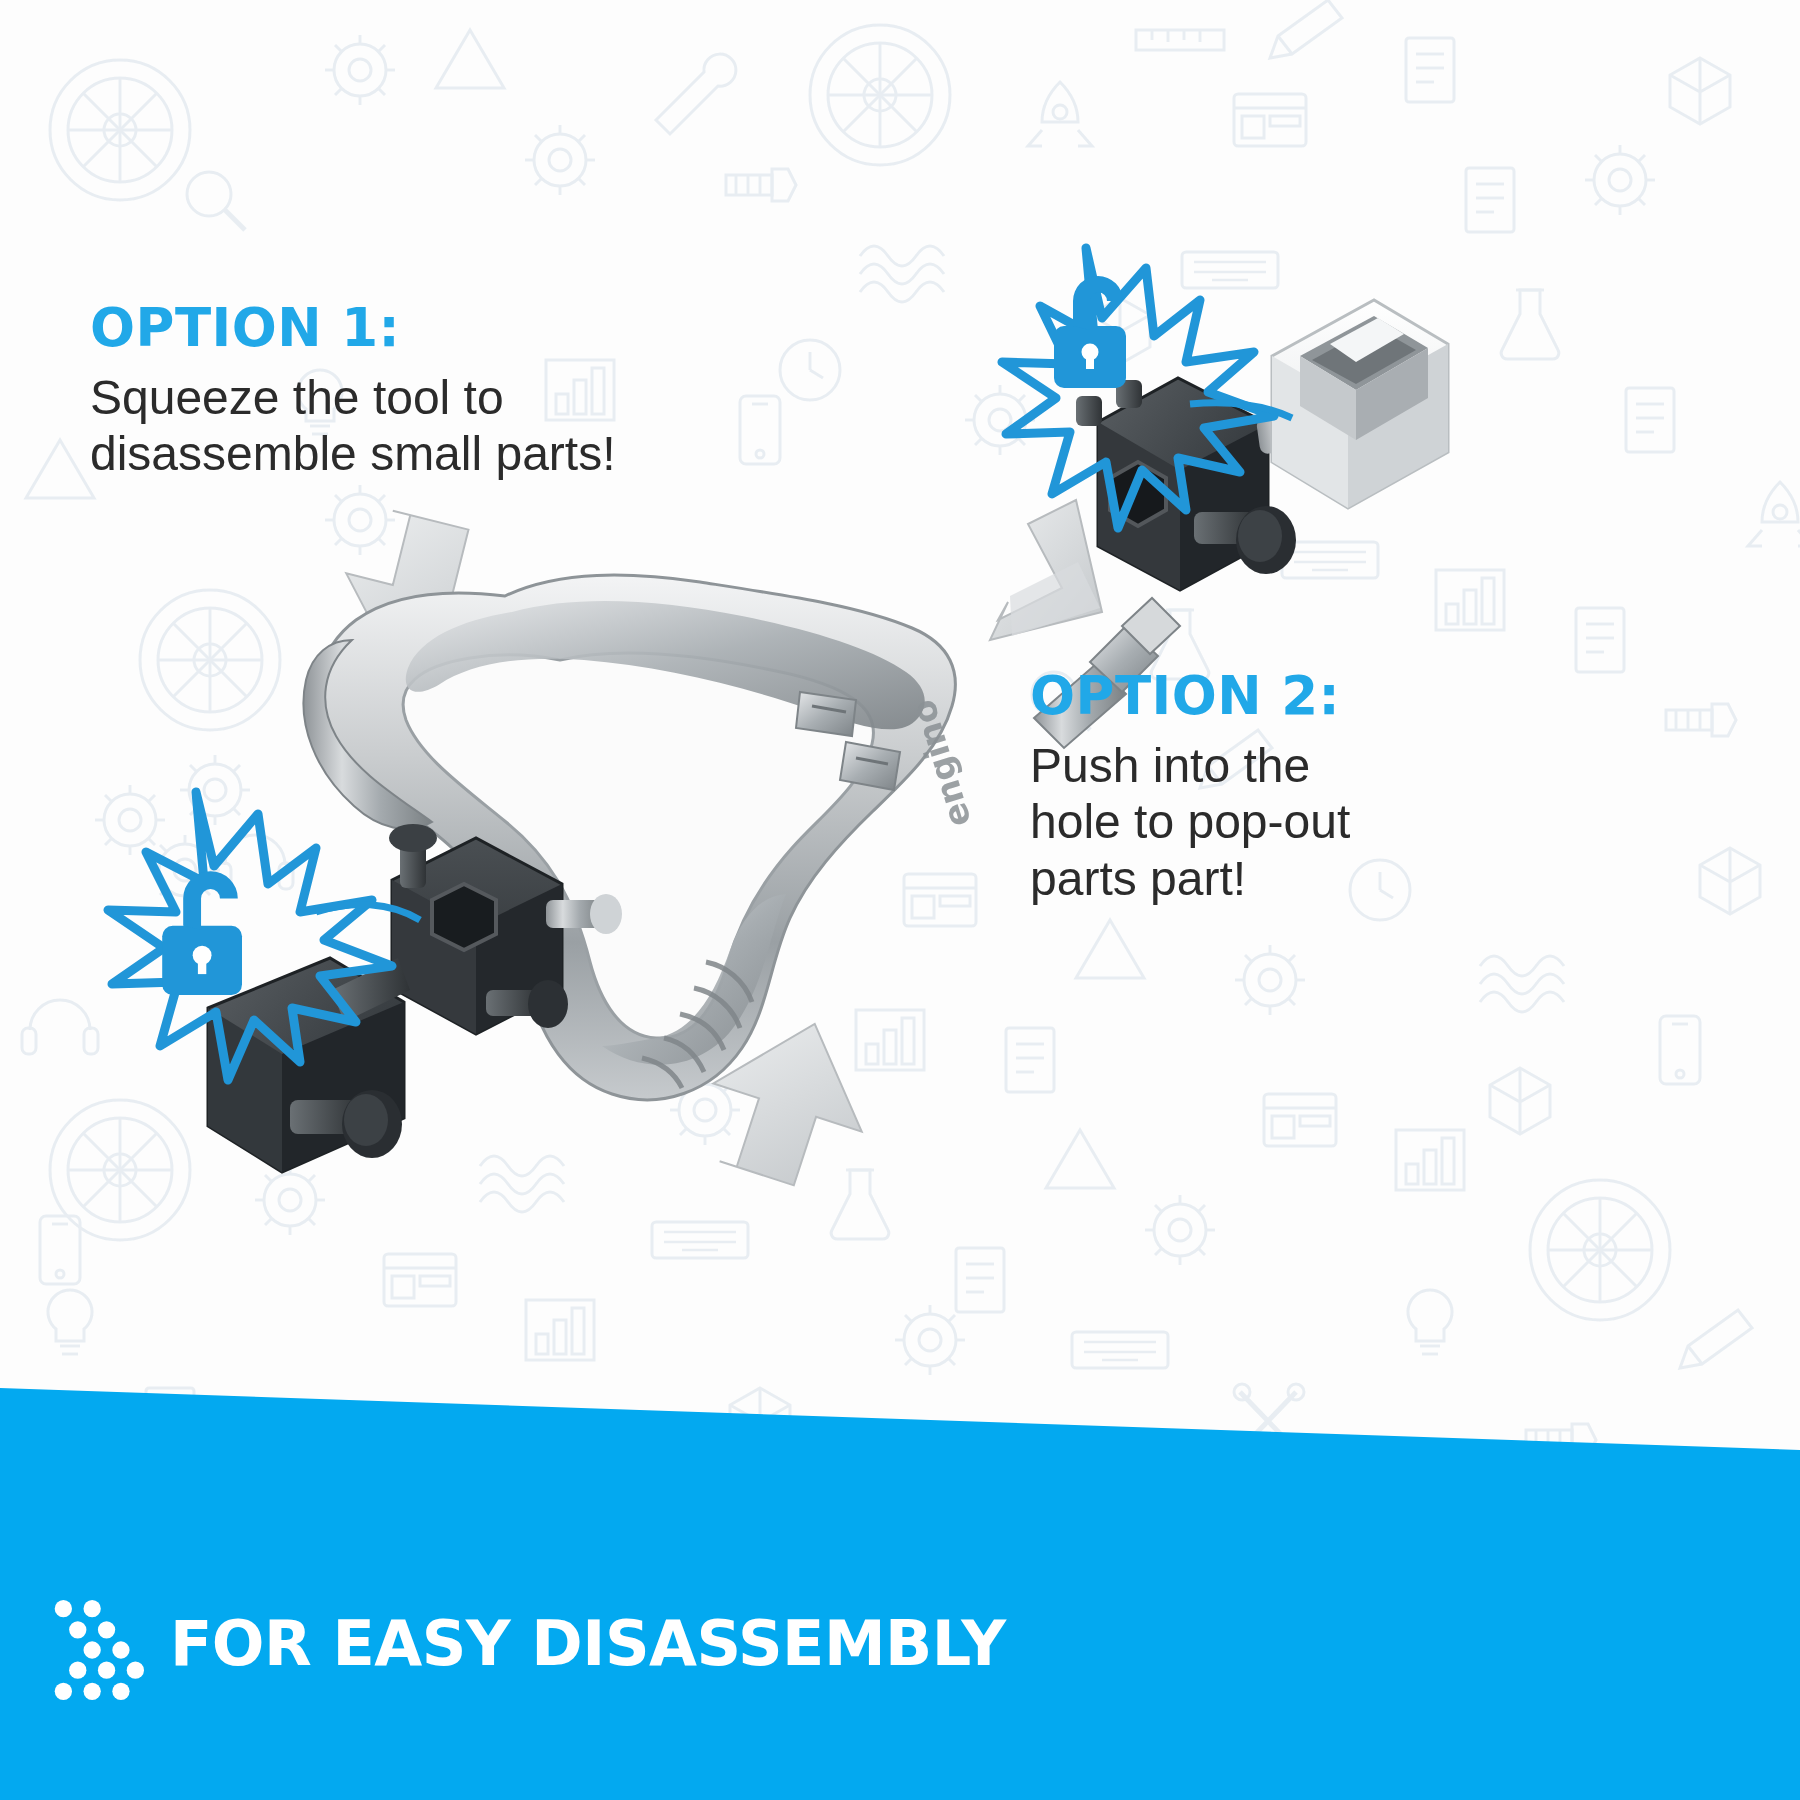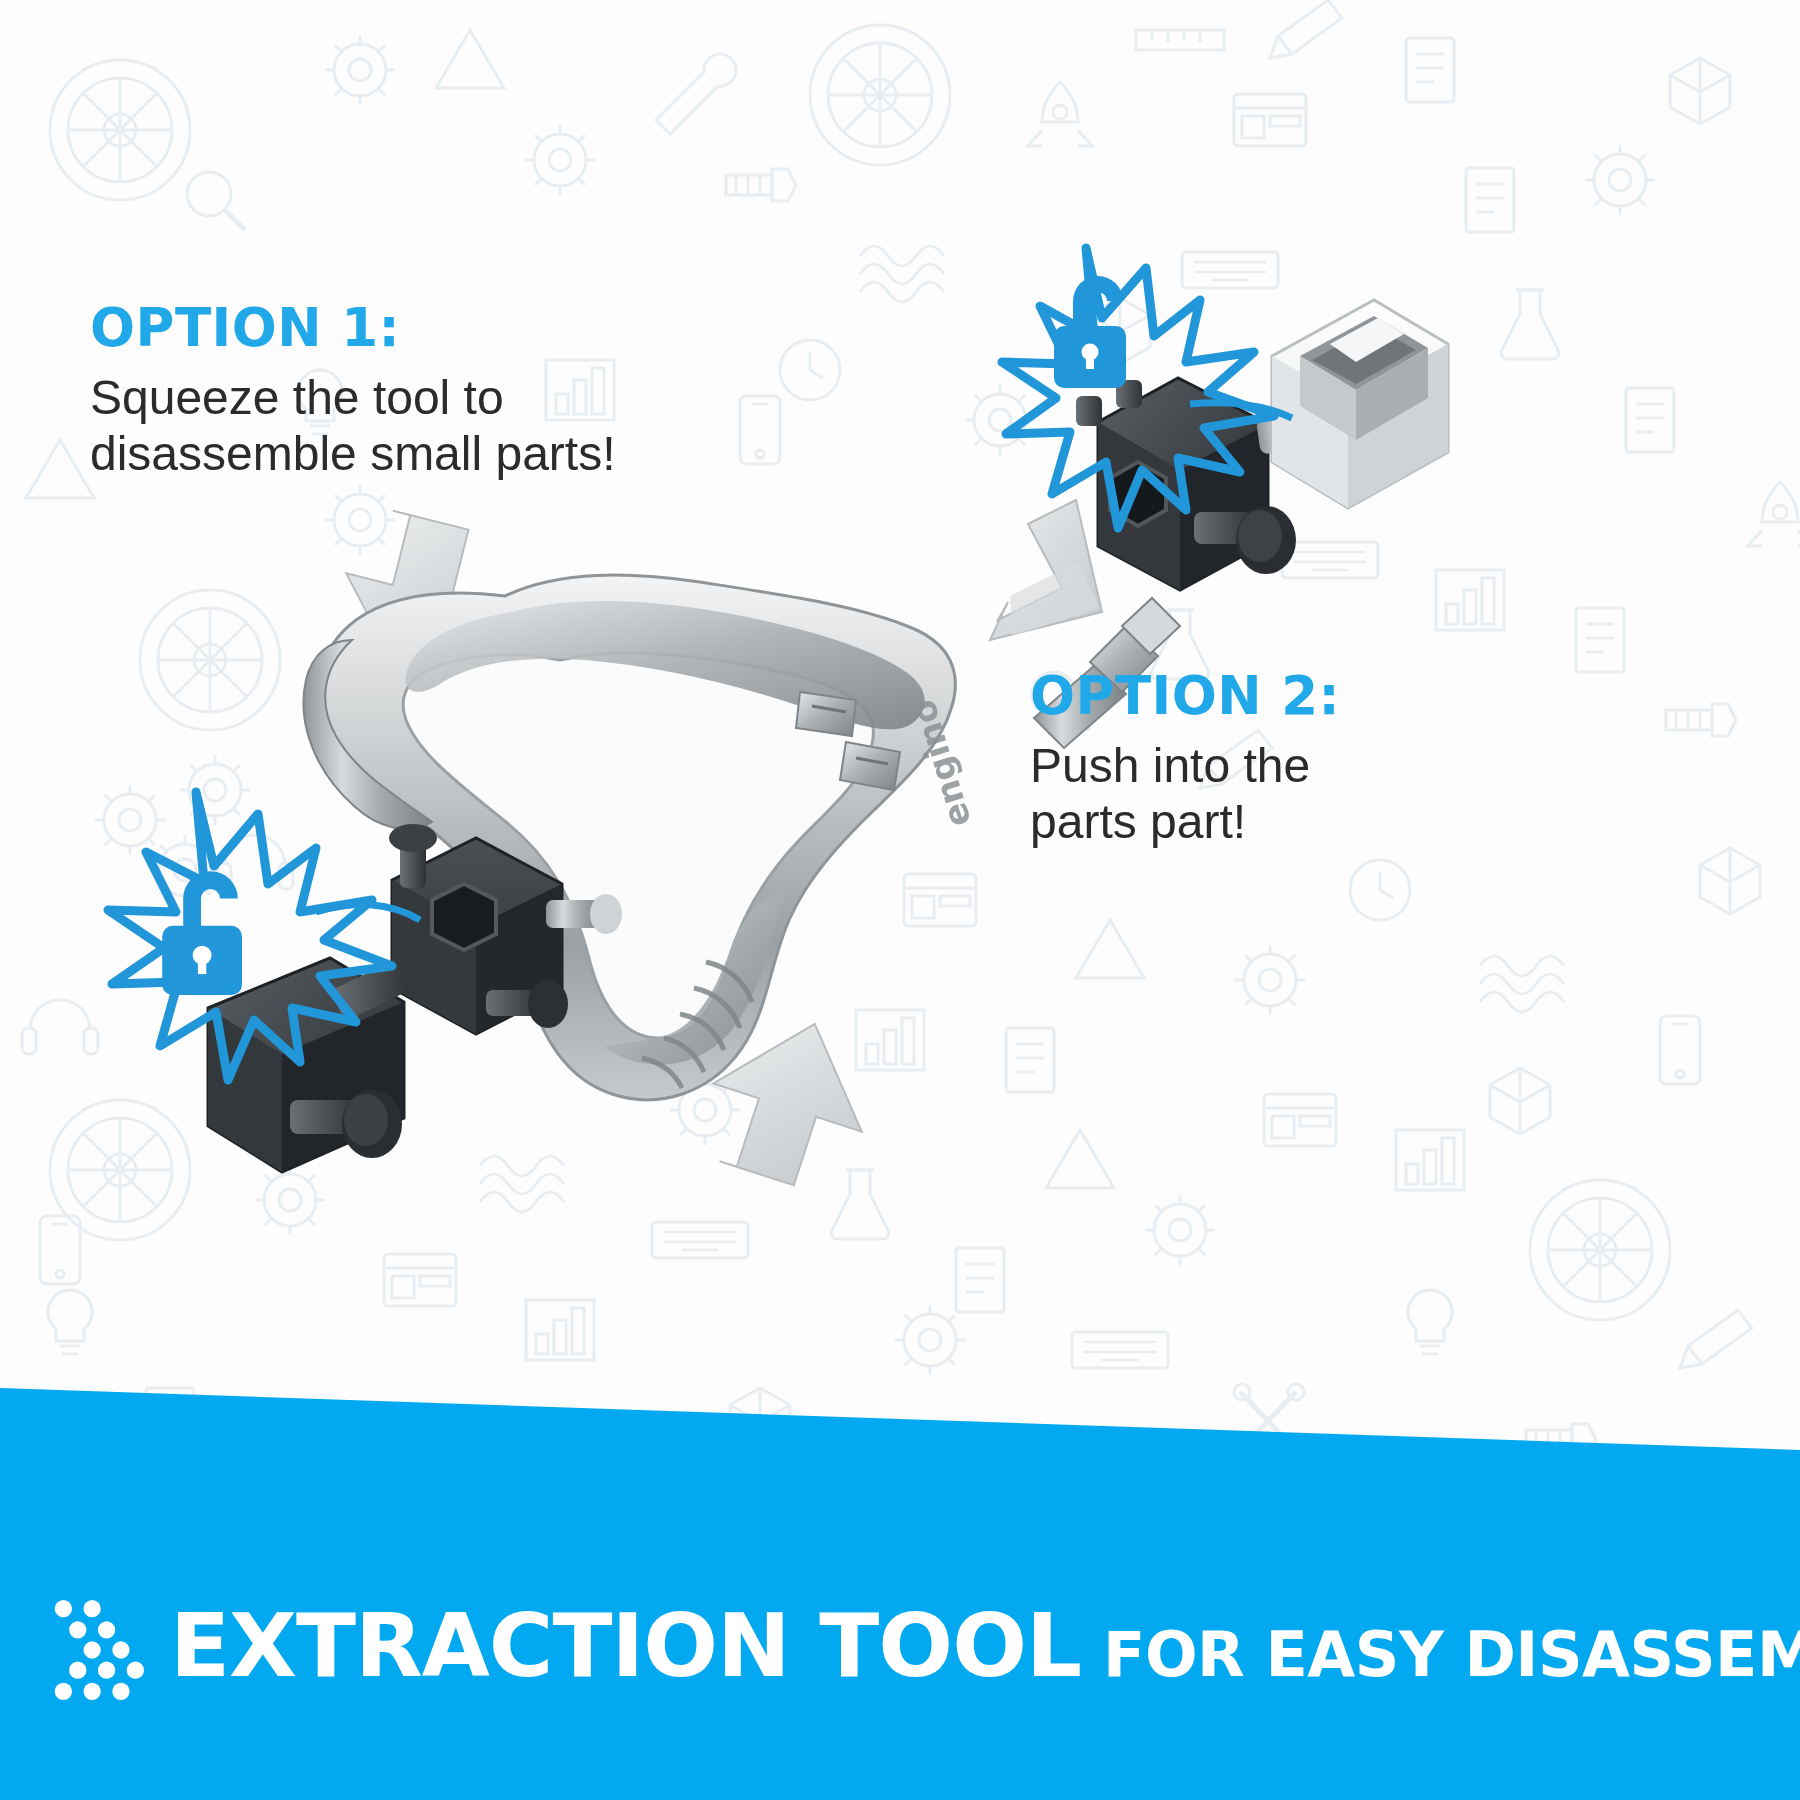--- a/index.html
+++ b/index.html
@@ -538,20 +538,21 @@
 
   <div class="callout" id="callout-1">
     <div class="opt-head">OPTION 1:</div>
     <div class="opt-body">Squeeze the tool to</div>
     <div class="opt-body">disassemble small parts!</div>
   </div>
 
   <div class="callout" id="callout-2">
     <div class="opt-head">OPTION 2:</div>
     <div class="opt-body">Push into the</div>
+    <div class="opt-body">hole to pop-out</div>
     <div class="opt-body">parts part!</div>
   </div>
 
   <div id="banner">
     <svg id="banner-shape" viewBox="0 0 1800 520" preserveAspectRatio="none" xmlns="http://www.w3.org/2000/svg">
       <polygon points="0,108 1800,170 1800,520 0,520" fill="#03A9F0"></polygon>
     </svg>
 
     <div id="banner-content">
       <svg id="brand-logo" viewBox="0 0 100 114" xmlns="http://www.w3.org/2000/svg">
@@ -565,19 +566,18 @@
           <circle cx="61" cy="78" r="9"></circle>
           <circle cx="91" cy="78" r="9"></circle>
           <circle cx="31" cy="78" r="9"></circle>
           <circle cx="16" cy="100" r="9"></circle>
           <circle cx="46" cy="100" r="9"></circle>
           <circle cx="76" cy="100" r="9"></circle>
         </g>
       </svg>
 
       <div id="banner-text-row">
-        <div class="banner-title">EXTRACTION TOOL</div>
         <div class="banner-sub">FOR EASY DISASSEMBLY</div>
       </div>
     </div>
   </div>
 
 </div>
 
 </body></html>

